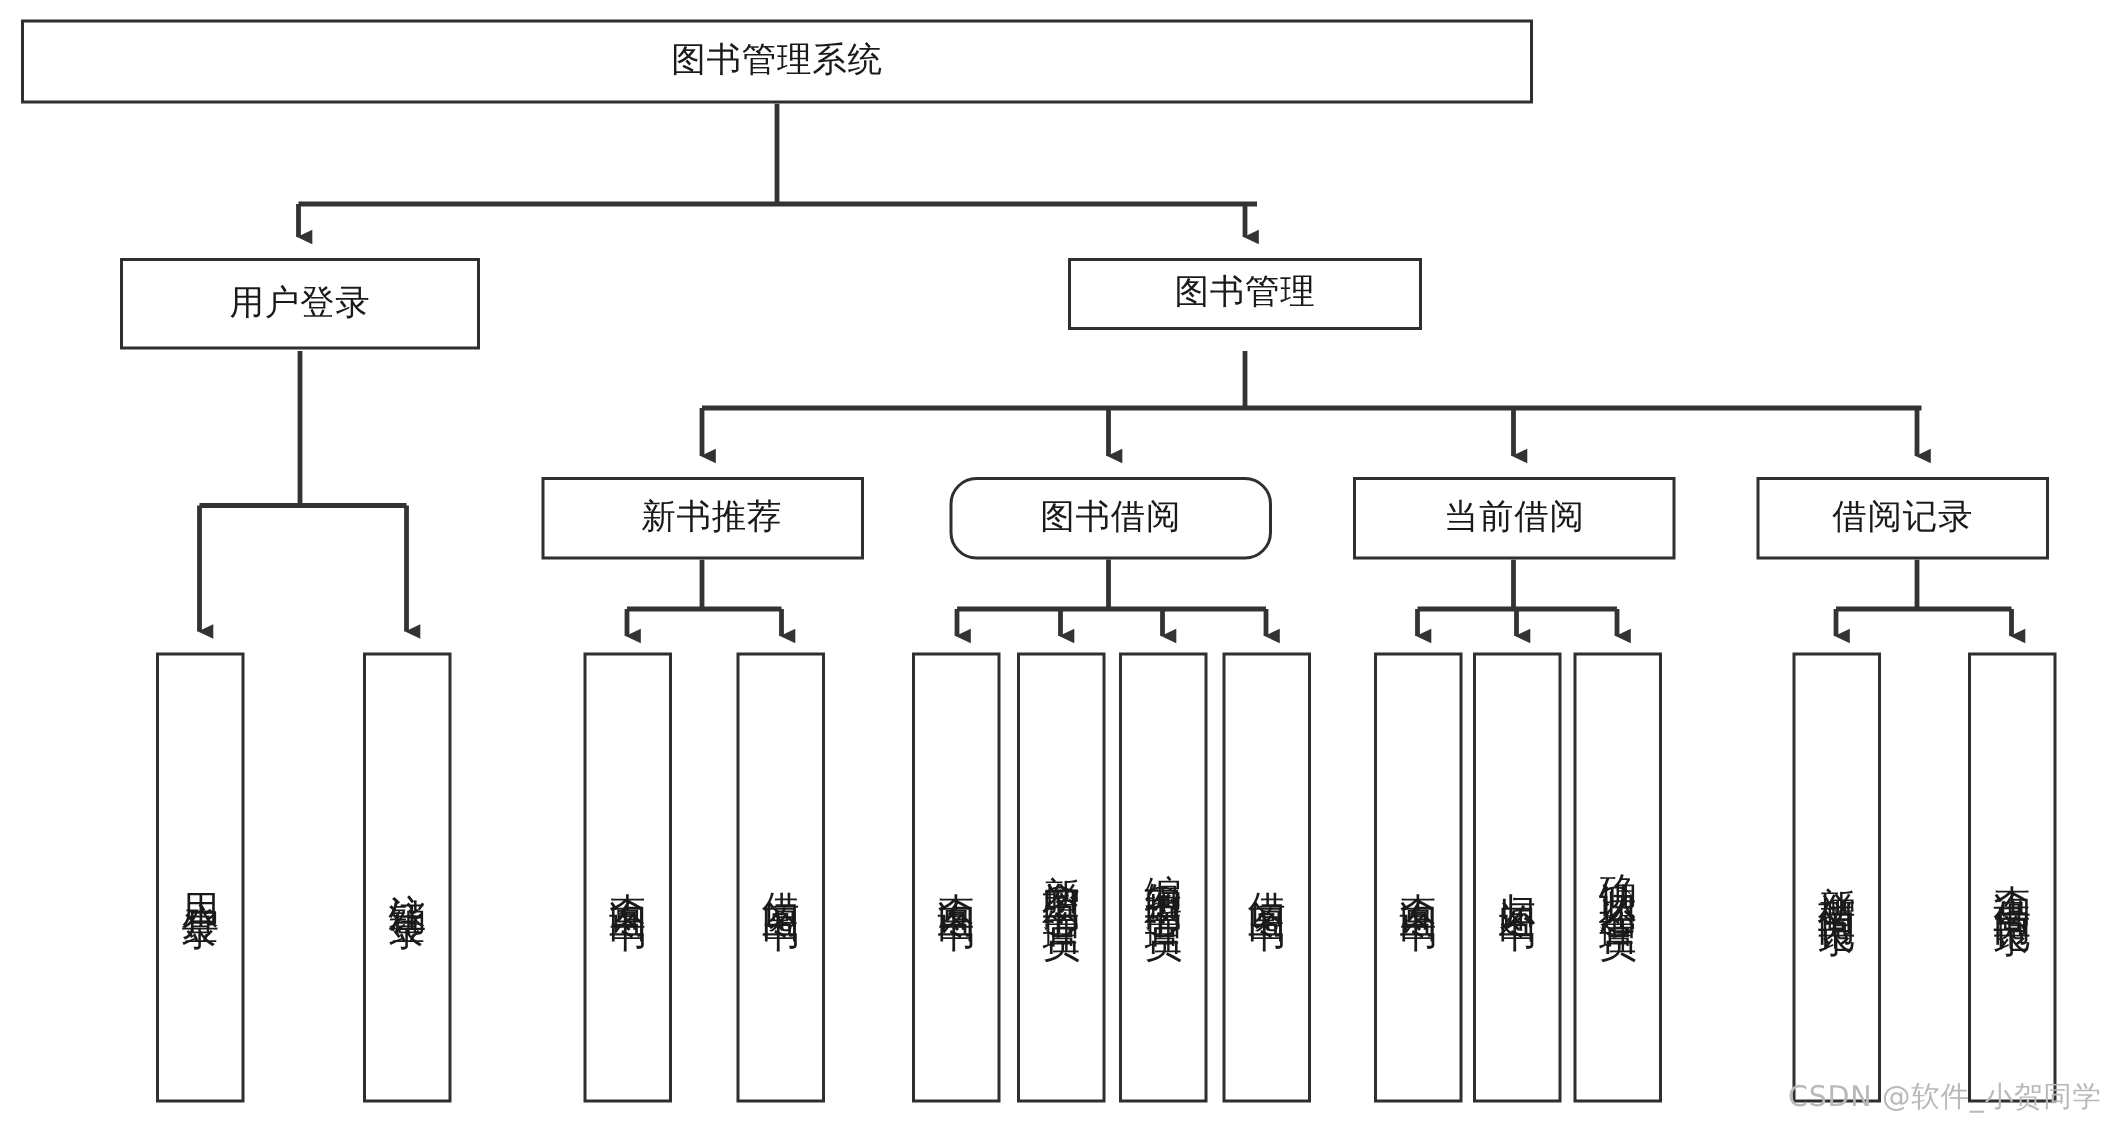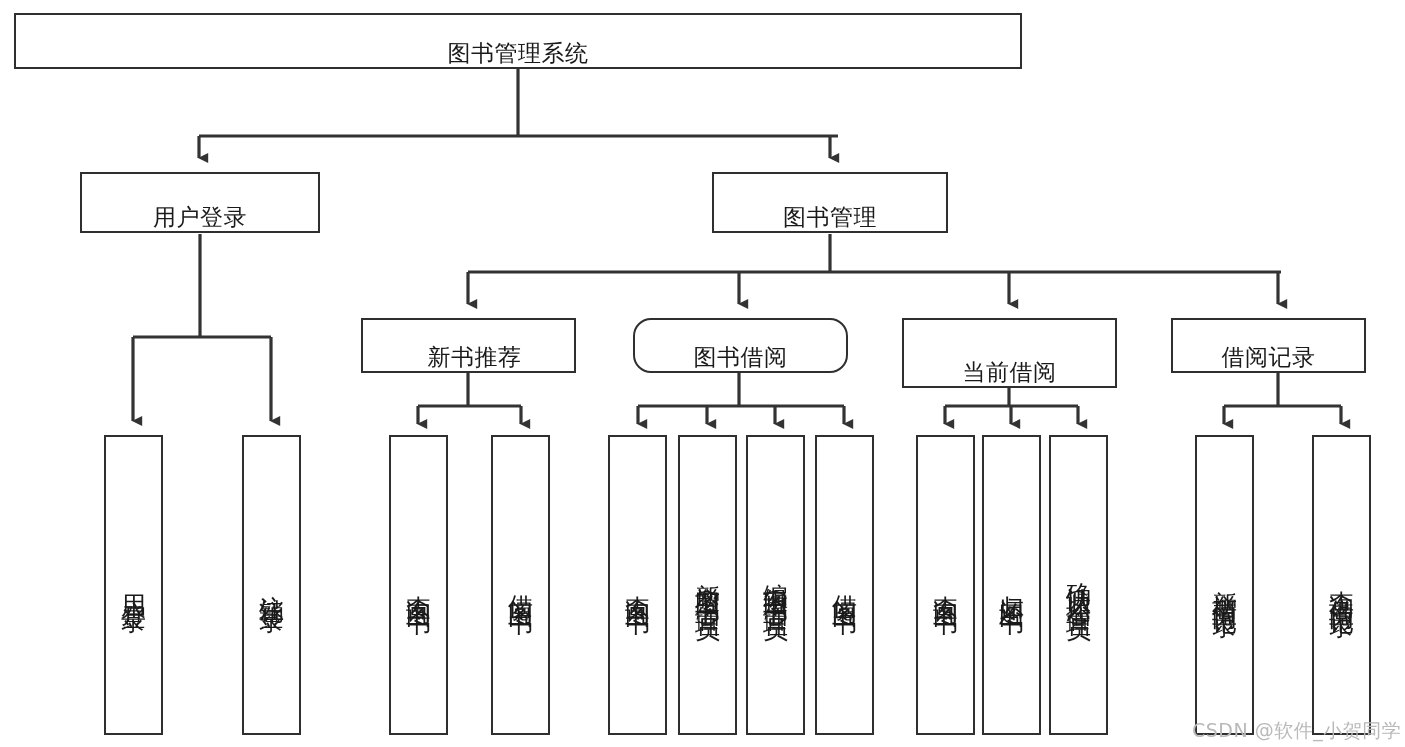--- a/index.html
+++ b/index.html
@@ -29,21 +29,21 @@
     width: 1405px;
     height: 747px;
     display: block;
   }
   .node-box {
     position: absolute;
     box-sizing: border-box;
     background: #ffffff;
     border: 2.5px solid #2f2f2f;
     display: flex;
-    align-items: flex-end;
+    align-items: center;
     justify-content: center;
     color: #1a1a1a;
   }
   .node-label {
     display: block;
     text-align: center;
     line-height: 1.18;
     white-space: pre;
   }
   .node-h .node-label {
@@ -126,33 +126,33 @@
   </svg>
 
   <div class="node-box node-h" style="left:14px; top:13px; width:1008px; height:56px;">
     <span class="node-label">图书管理系统</span>
   </div>
 
   <div class="node-box node-h" style="left:80px; top:172px; width:240px; height:61px;">
     <span class="node-label">用户登录</span>
   </div>
 
-  <div class="node-box node-h" style="left:712px; top:172px; width:236px; height:61px;">
+  <div class="node-box node-h" style="left:712px; top:172px; width:236px; height:48px;">
     <span class="node-label">图书管理</span>
   </div>
 
   <div class="node-box node-h" style="left:361px; top:318px; width:215px; height:55px;padding-left:12px;">
     <span class="node-label">新书推荐</span>
   </div>
 
   <div class="node-box node-h" style="left:633px; top:318px; width:215px; height:55px;border-radius:18px;">
     <span class="node-label">图书借阅</span>
   </div>
 
-  <div class="node-box node-h" style="left:902px; top:318px; width:215px; height:70px;">
+  <div class="node-box node-h" style="left:902px; top:318px; width:215px; height:55px;">
     <span class="node-label">当前借阅</span>
   </div>
 
   <div class="node-box node-h" style="left:1171px; top:318px; width:195px; height:55px;">
     <span class="node-label">借阅记录</span>
   </div>
 
   <div class="node-box node-v" style="left:104px; top:435px; width:59px; height:300px;">
     <span class="node-label">用户登录</span>
   </div>

